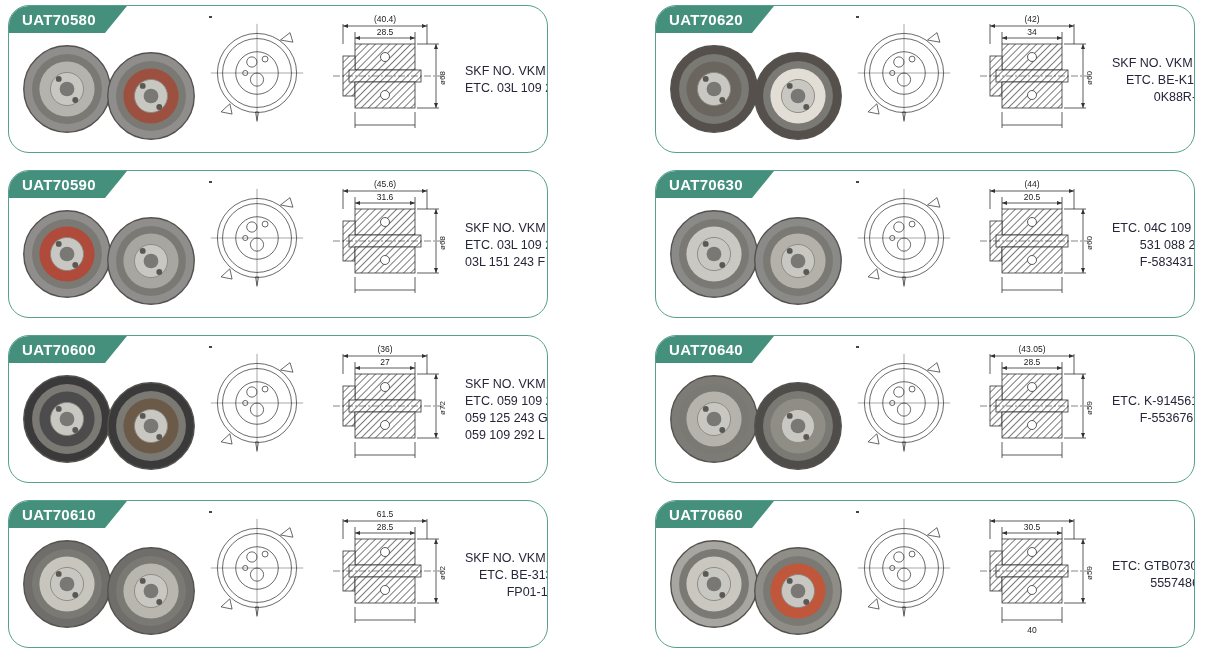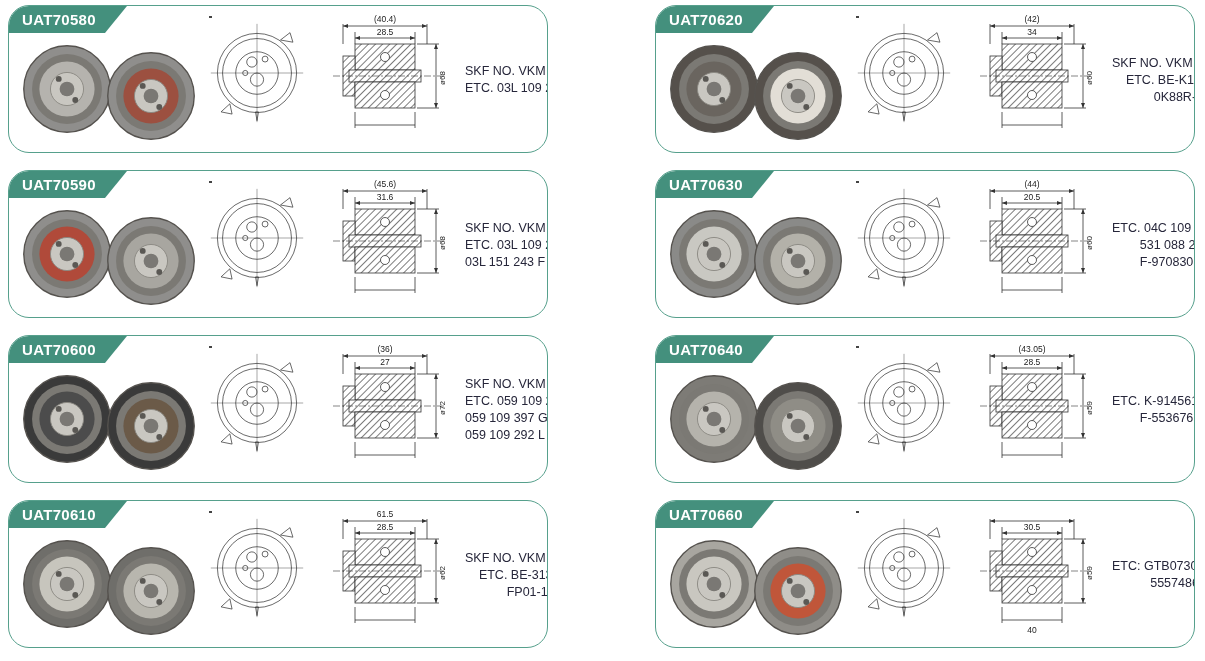--- a/index.html
+++ b/index.html
@@ -303,21 +303,21 @@
         </g>
         <text x="70" y="10" font-size="8.5" text-anchor="middle">(36)</text>
         <text x="70" y="23" font-size="8.5" text-anchor="middle">27</text>
         <text x="130" y="66" font-size="8" text-anchor="middle" transform="rotate(-90 130 66)">ø72</text>
         <text x="70" y="126" font-size="8.5" text-anchor="middle"></text>
       </svg>
 
       <div class="specs" data-align="right">
         <div class="spec-line">SKF NO. VKM 11151</div>
         <div class="spec-line">ETC. 059 109 243 F</div>
-        <div class="spec-line">059 109 397 G</div>
+        <div class="spec-line">059 125 243 G</div>
         <div class="spec-line">059 109 292 L</div>
       </div>
 
     </div>
   </div>
 
   <div class="card">
     <div class="badge">
       <span>UAT70610</span>
     </div>
@@ -562,21 +562,21 @@
         </g>
         <text x="70" y="10" font-size="8.5" text-anchor="middle">(44)</text>
         <text x="70" y="23" font-size="8.5" text-anchor="middle">20.5</text>
         <text x="130" y="66" font-size="8" text-anchor="middle" transform="rotate(-90 130 66)">ø60</text>
         <text x="70" y="126" font-size="8.5" text-anchor="middle"></text>
       </svg>
 
       <div class="specs" data-align="left">
         <div class="spec-line">ETC. 04C 109 479 J</div>
         <div class="spec-line">        531 088 210</div>
-        <div class="spec-line">        F-970830</div>
+        <div class="spec-line">        F-583431</div>
 
       </div>
 
     </div>
   </div>
 
   <div class="card">
     <div class="badge">
       <span>UAT70640</span>
     </div>

